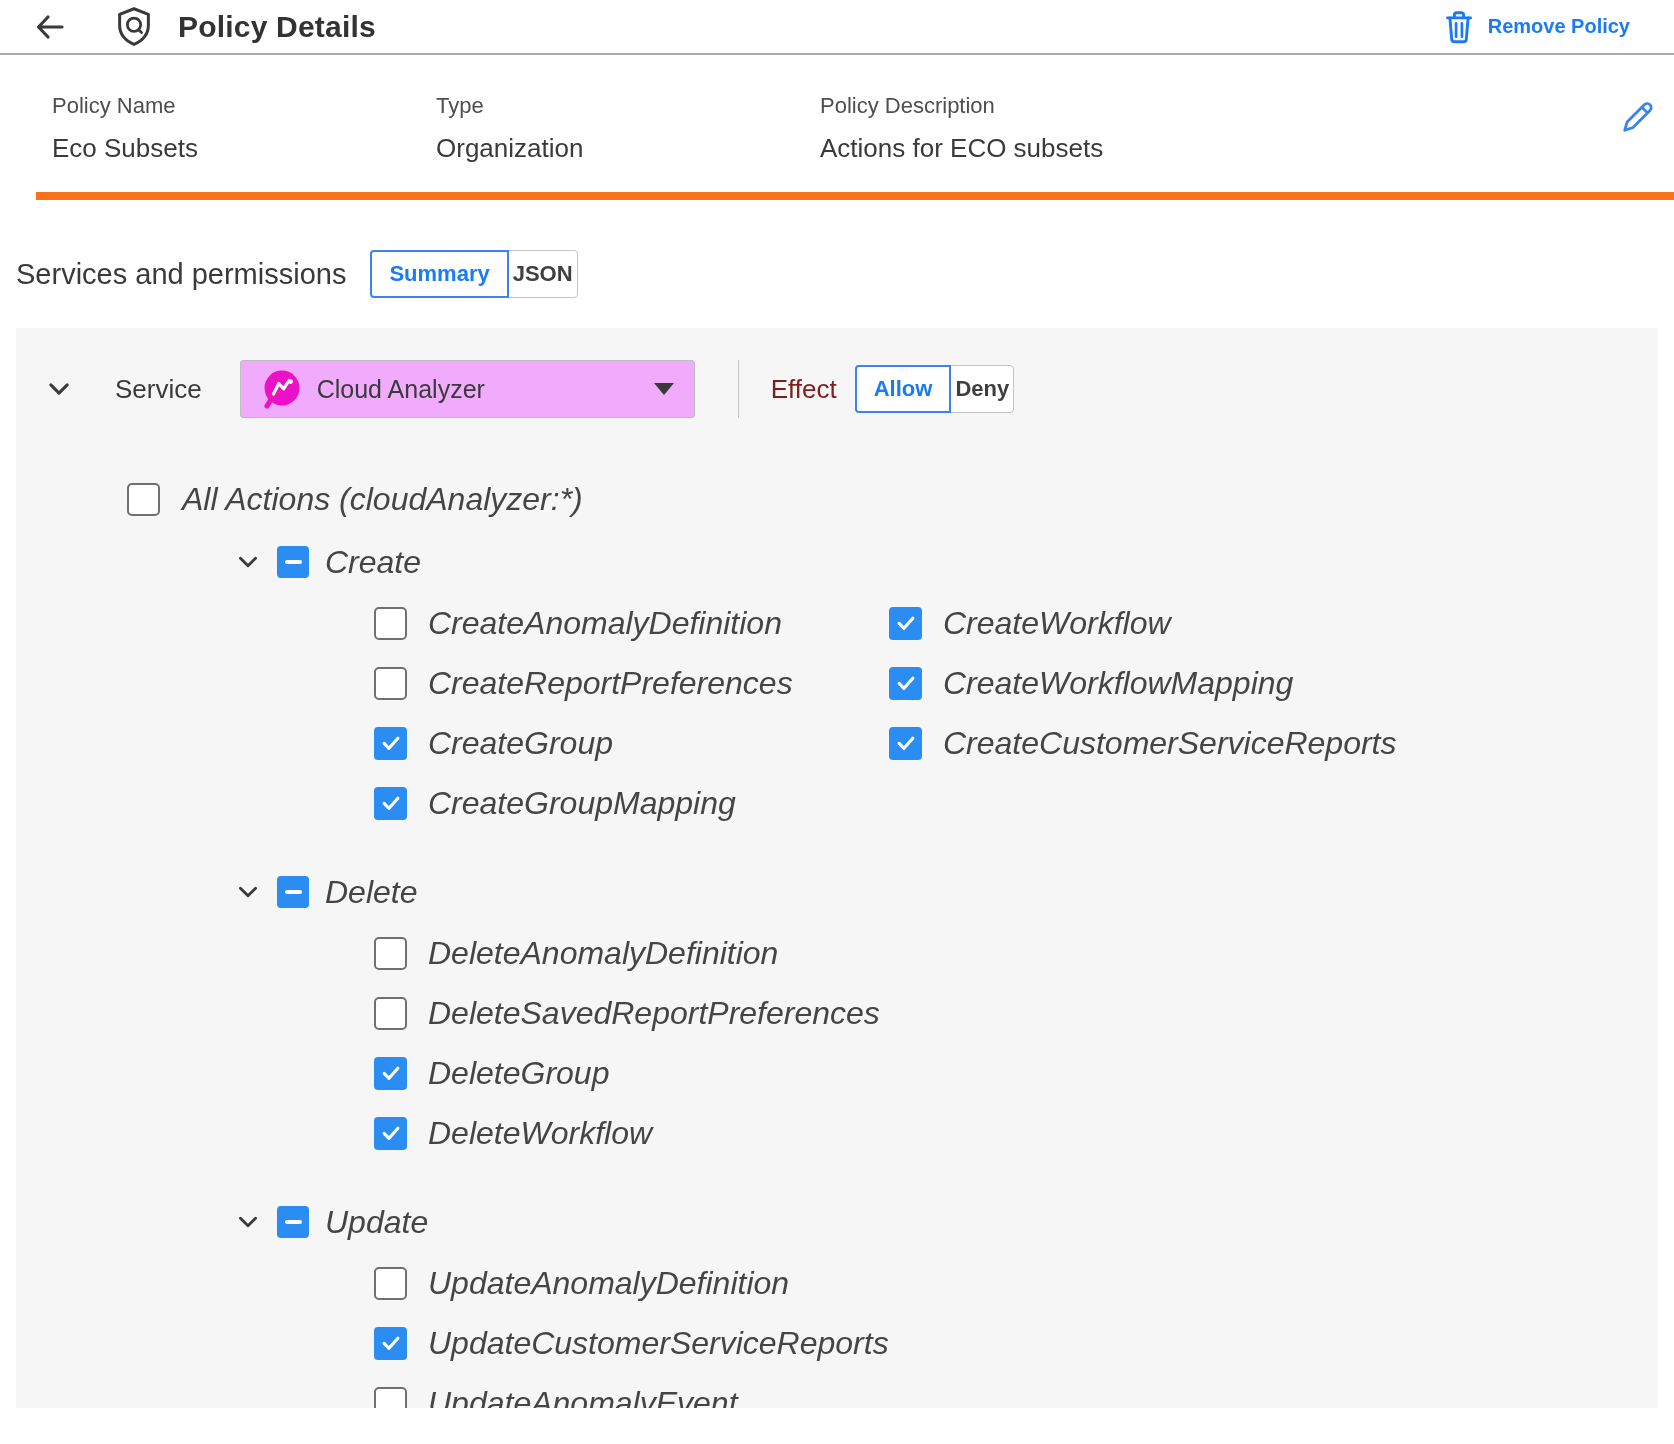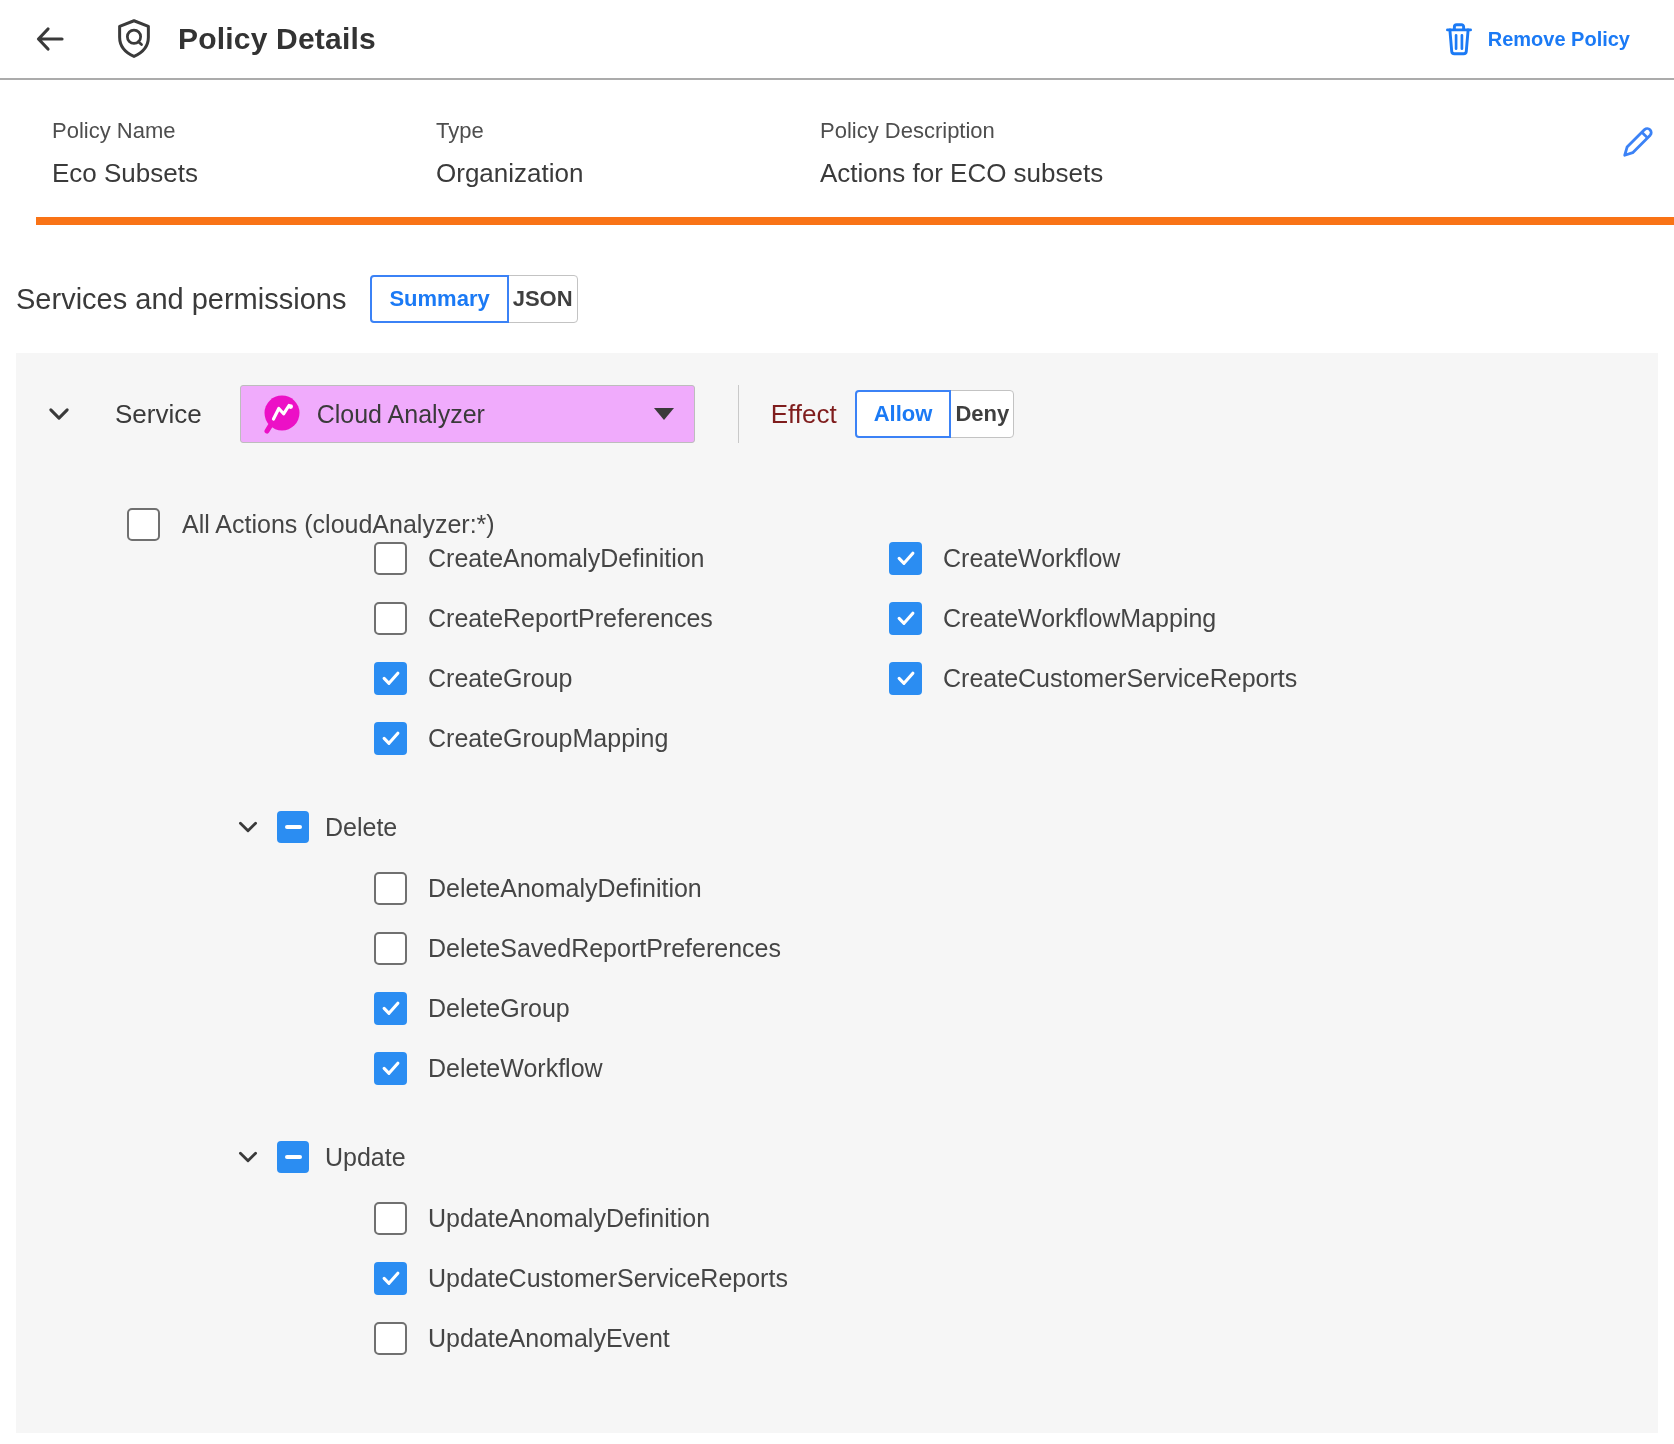--- a/index.html
+++ b/index.html
@@ -1,20 +1,20 @@
 <!DOCTYPE html>
 <html><head>
 <meta charset="utf-8">
 <style>
   * { margin:0; padding:0; box-sizing:border-box; }
   html,body { width:1674px; height:1444px; overflow:hidden; background:#ffffff;
     font-family:"Liberation Sans","DejaVu Sans",sans-serif; color:#3a3a3a; }
 
   
-  .top-header { display:flex; align-items:center; height:80px; padding:0 44px 0 30px;
+  .top-header { display:flex; align-items:center; height:55px; padding:0 44px 0 30px;
     border-bottom:2px solid #ababab; }
   .back-btn { display:flex; align-items:center; cursor:pointer; }
   .shield-wrap { margin-left:44px; display:flex; align-items:center; }
   .page-title { margin-left:24px; font-size:30px; font-weight:700; color:#333; letter-spacing:.2px; }
   .spacer { flex:1; }
   .remove-policy { display:flex; align-items:center; gap:14px; cursor:pointer; }
   .remove-policy span { font-size:20px; font-weight:700; color:#1b7af5; }
 
   
   .info-row { display:flex; padding:38px 16px 28px 16px; border-bottom:8px solid #f97316;margin-left:36px; }
@@ -48,21 +48,21 @@
     border-right:10px solid transparent; border-top:12px solid #3a3a3a; }
   .v-divider { width:1px; height:58px; background:#c9c9c9; margin-left:43px; }
   .effect-label { margin-left:32px; font-size:26px; color:#7f1d1d; }
   .effect-seg { margin-left:18px; }
 
   
   .tree { margin-top:64px; }
   .row { display:flex; align-items:center; }
   .all-actions-row { padding-left:111px; height:34px; }
   .all-actions-row .tree-label { margin-left:22px; }
-  .tree-label { font-size:25px; color:#454545; }
+  .tree-label { font-size:32px; color:#454545;font-style:italic; }
 
   .group-header { padding-left:219px; height:36px; margin-top:28px; margin-bottom:26px;
     display:flex; align-items:center; }
   .group-header .cb { margin-left:16px; }
   .group-header .tree-label { margin-left:16px; }
 
   .group-grid { display:flex; padding-left:314px; }
   .grid-col { display:flex; flex-direction:column; }
   .grid-col.col-0 { width:515px; }
   .leaf-row { height:34px; margin-bottom:26px; display:flex; align-items:center;padding-left:44px; }
@@ -165,20 +165,31 @@
     </div>
   </div>
 
   <div class="tree">
     <div class="row all-actions-row">
       <span class="cb unchecked"></span>
       <span class="tree-label">All Actions (cloudAnalyzer:*)</span>
     </div>
     <div id="action-groups">
         <div>
+          <div class="group-header">
+            <span class="tree-chevron">
+              <svg width="26" height="26" viewBox="0 0 24 24">
+                <path d="M5 8.5 L12 15.5 L19 8.5" fill="none" stroke="#3a3a3a" stroke-width="2.6" stroke-linecap="round" stroke-linejoin="round"></path>
+              </svg>
+            </span>
+            <span class="cb indeterminate">
+              <span class="dash"></span>
+            </span>
+            <span class="tree-label">Create</span>
+          </div>
           <div class="group-grid">
             <div class="grid-col col-0">
               <div class="leaf-row">
                 <span class="cb unchecked"></span>
                 <span class="tree-label">CreateAnomalyDefinition</span>
               </div>
               <div class="leaf-row">
                 <span class="cb unchecked"></span>
                 <span class="tree-label">CreateReportPreferences</span>
               </div>

